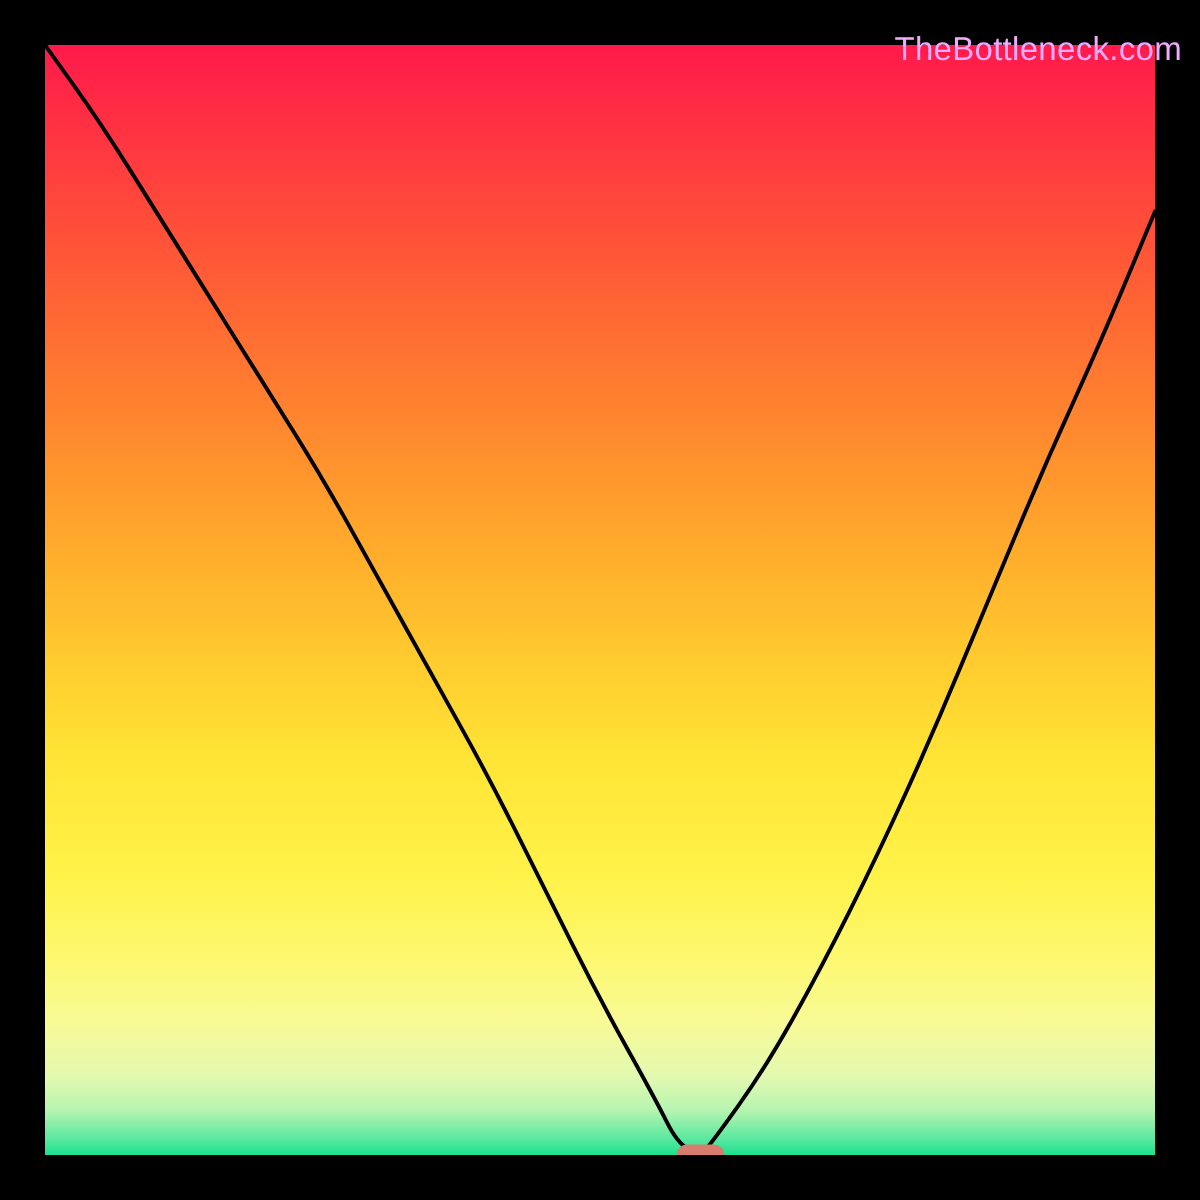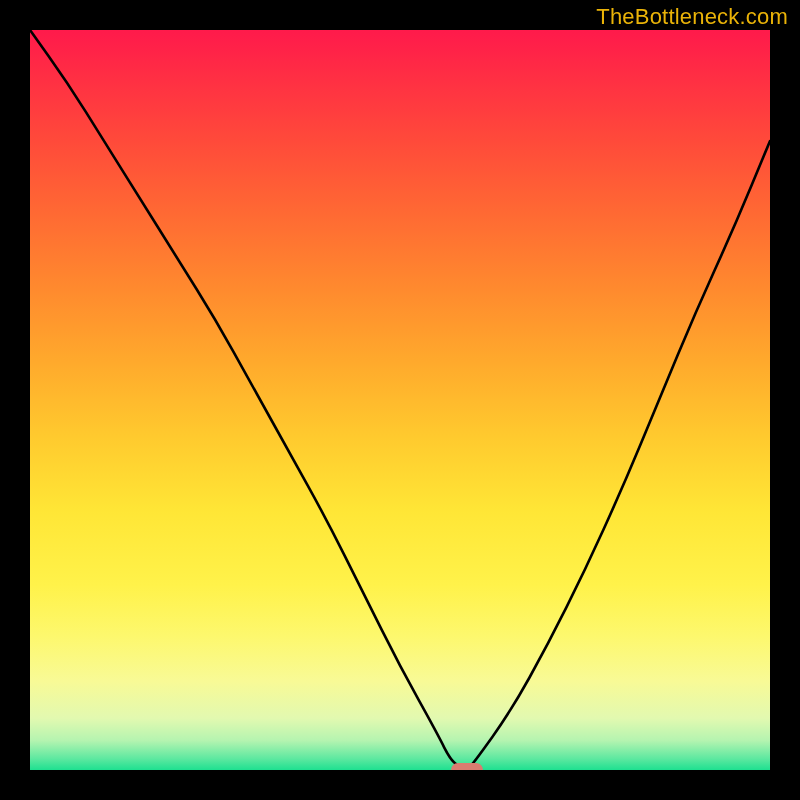--- a/index.html
+++ b/index.html
@@ -12,23 +12,23 @@
     font-family: Arial, Helvetica, sans-serif;
   }
   .frame {
     position: relative;
     width: 800px;
     height: 800px;
     background: #000;
   }
   .watermark {
     position: absolute;
-    top: 4px;
+    top: 20px;
     right: 12px;
-    color: #eab308;
+    color: #f0abfc;
     font-size: 22px;
     font-weight: 500;
     letter-spacing: 0.2px;
     z-index: 10;
     margin-left: 12px;
   }
   .plot-area {
     position: absolute;
     left: 30px;
     top: 30px;

